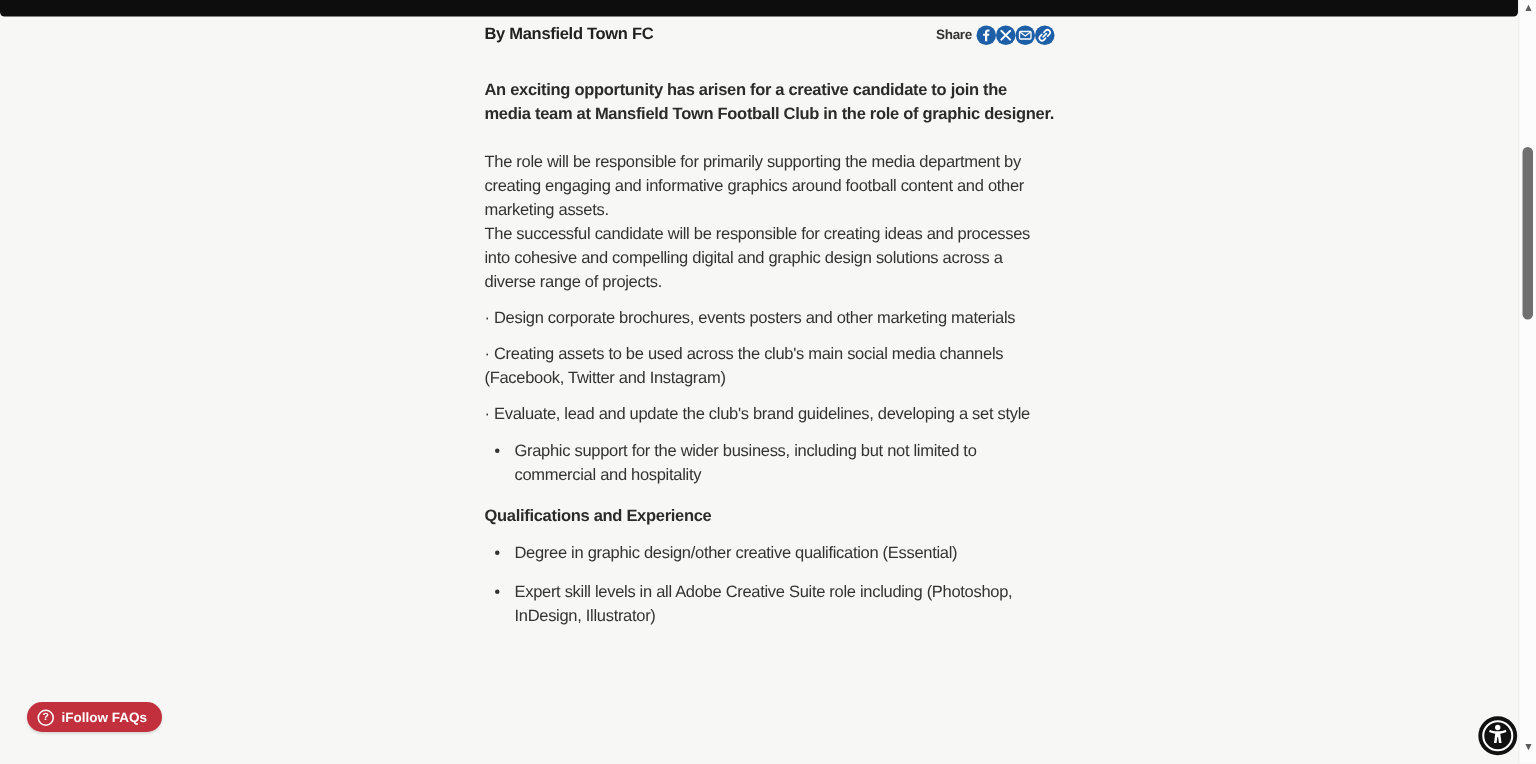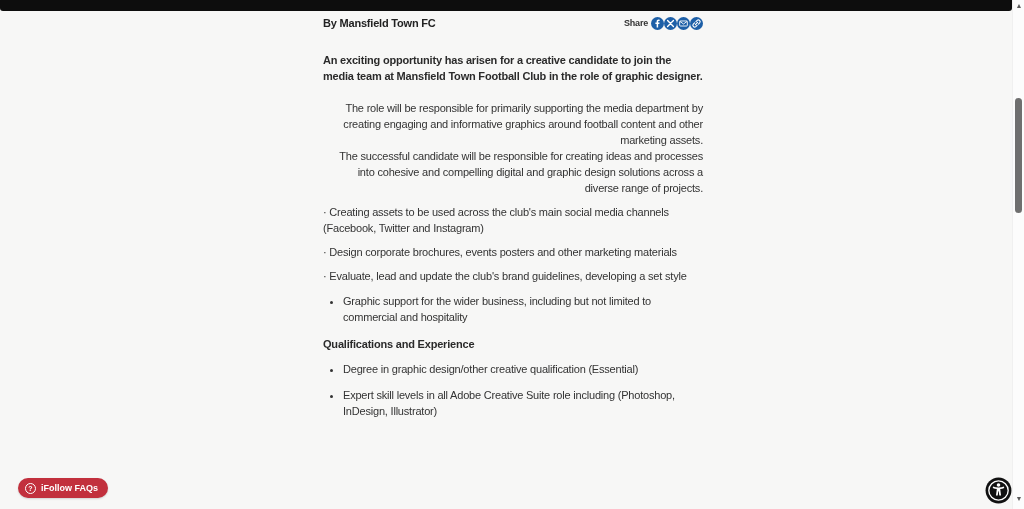--- a/index.html
+++ b/index.html
@@ -50,30 +50,30 @@
   .share-row { display: flex; align-items: center; gap: 0; }
   .share-label { font-size: 9px; font-weight: 700; color: #333; margin-right: 3px; }
   .share-btn {
     width: 13px; height: 13px; border-radius: 50%;
     background: #1d5fa7;
     display: flex; align-items: center; justify-content: center;
     cursor: pointer;
   }
   .share-btn svg { width: 13px; height: 13px; display: block; }
   .intro { font-weight: 700; color: #2b2b2b; margin-bottom: 16px; }
-  .para { margin-bottom: 8px; text-align: right; }
+  .para { margin-bottom: 8px; }
   .heading { font-weight: 700; color: #2b2b2b; margin-bottom: 9px; }
   .task-item { margin-bottom: 8px; }
   .task-item.last { margin-bottom: 9px; }
   ul.bullets { margin: 0 0 11px 0; padding-left: 20px; list-style: disc; }
   ul.bullets li { margin-bottom: 10px; }
   ul.bullets li:last-child { margin-bottom: 0; }
   
   .ifollow-button {
-    position: absolute; left: 18px; bottom: 11px;
+    position: absolute; left: 18px; bottom: 21px;
     height: 20px; padding: 0 10px 0 7px;
     background: #c2303d; border-radius: 10px;
     display: flex; align-items: center; gap: 5px;
     color: #fff; cursor: pointer;
     box-shadow: 0 1px 2px rgba(0,0,0,0.15);
   }
   .question-circle {
     width: 11px; height: 11px; border: 1px solid #fff; border-radius: 50%;
     font-size: 7px; font-weight: 700; line-height: 9px; text-align: center;
   }
@@ -125,22 +125,22 @@
   </div>
 
   <p class="intro">An exciting opportunity has arisen for a creative candidate to join the media team at Mansfield Town Football Club in the role of graphic designer.</p>
 
   <div class="para">
     <div>The role will be responsible for primarily supporting the media department by creating engaging and informative graphics around football content and other marketing assets.</div>
     <div>The successful candidate will be responsible for creating ideas and processes into cohesive and compelling digital and graphic design solutions across a diverse range of projects.</div>
   </div>
 
 
+  <p class="task-item">· Design corporate brochures, events posters and other marketing materials</p>
   <p class="task-item">· Creating assets to be used across the club's main social media channels (Facebook, Twitter and Instagram)</p>
-  <p class="task-item">· Design corporate brochures, events posters and other marketing materials</p>
   <p class="task-item last">· Evaluate, lead and update the club's brand guidelines, developing a set style</p>
 
   <ul class="bullets">
     <li>Graphic support for the wider business, including but not limited to commercial and hospitality</li>
   </ul>
 
   <p class="heading">Qualifications and Experience</p>
 
   <ul class="bullets">
     <li>Degree in graphic design/other creative qualification (Essential)</li>

